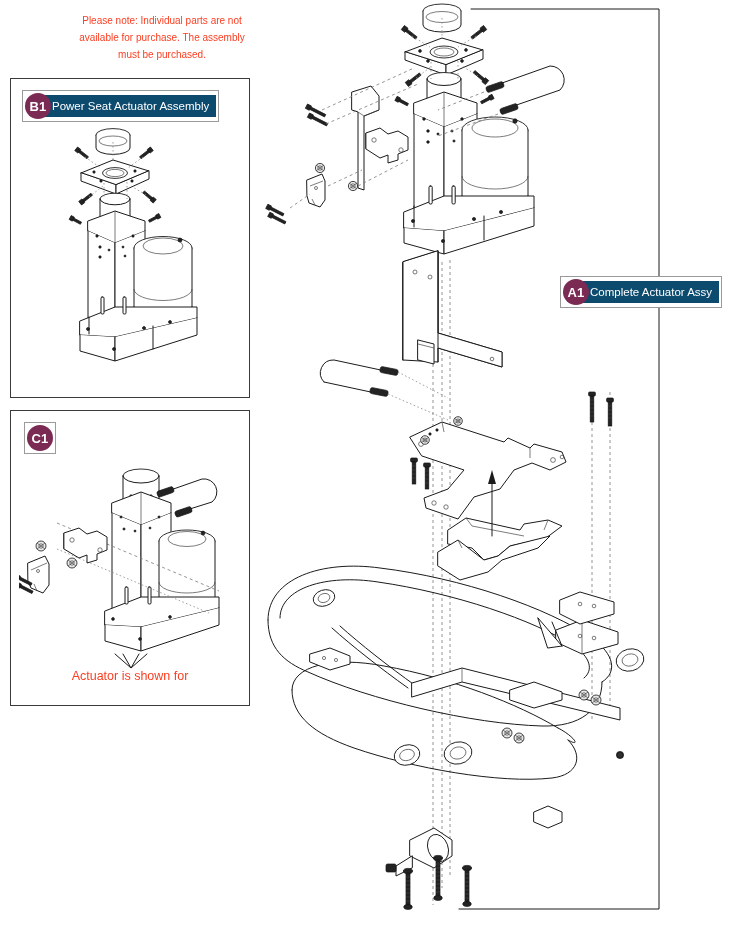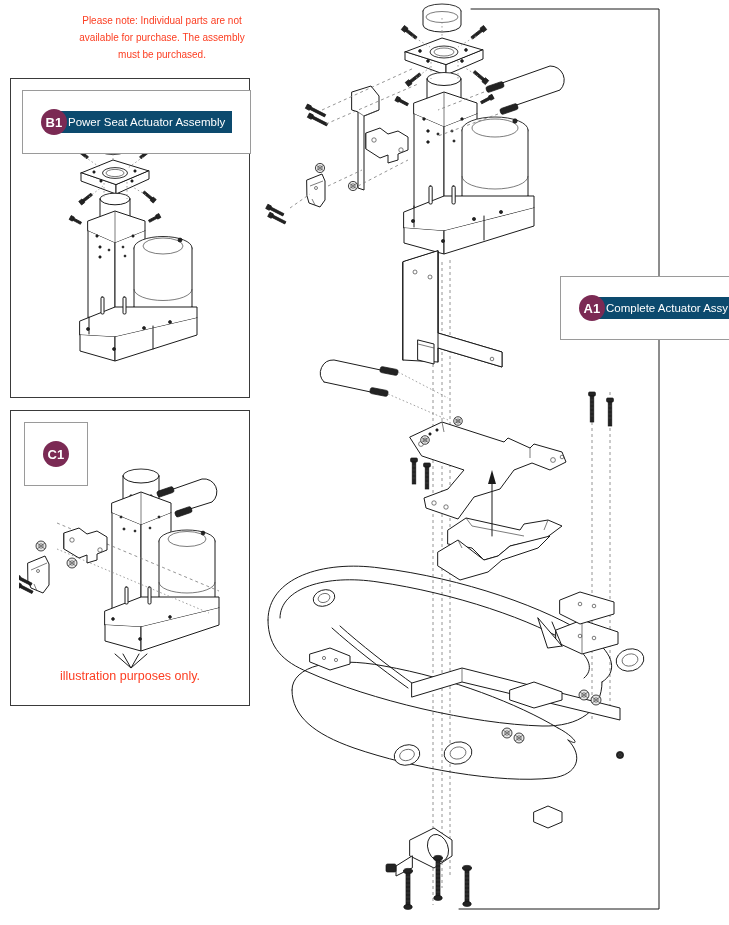--- a/index.html
+++ b/index.html
@@ -26,21 +26,21 @@
   }
   #panel-b1{ left:10px; top:78px; width:240px; height:320px; }
   #panel-c1{ left:10px; top:410px; width:240px; height:296px; }
 
   
   .label-wrap{
     position:absolute;
     display:flex; align-items:center;
     border:1px solid #9a9a9a;
     background:#ffffff;
-    padding:18px;
+    padding:2px;
     box-sizing:border-box;
   }
   .badge{
     width:26px;height:26px;border-radius:50%;
     background:#7b2a54;
     color:#ffffff;font-weight:bold;font-size:13px;
     display:flex;align-items:center;justify-content:center;
     letter-spacing:.3px;
     position:relative;z-index:3;
     flex:0 0 auto;
@@ -649,21 +649,21 @@
 
   <div class="abs" style="left:98px; top:242px; width:44px; height:20px;">
     <svg width="44" height="20" viewBox="0 0 44 20">
       <path class="ln" d="M6 1 L22 15 L38 1" stroke-width="1"></path>
       <path class="ln" d="M14 1 L22 15 L30 1" stroke-width=".8"></path>
     </svg>
   </div>
 </div>
 
 <div id="c1-caption" class="abs">
-  <div>illustration purposes only.</div>
+  <div>Actuator is shown for</div>
 </div>
 
 <div id="label-b1" class="label-wrap">
   <div class="badge">B1</div>
   <div class="plate">Power Seat Actuator Assembly</div>
 </div>
 
 <div id="label-c1" class="label-wrap">
   <div class="badge">C1</div>
 </div>

